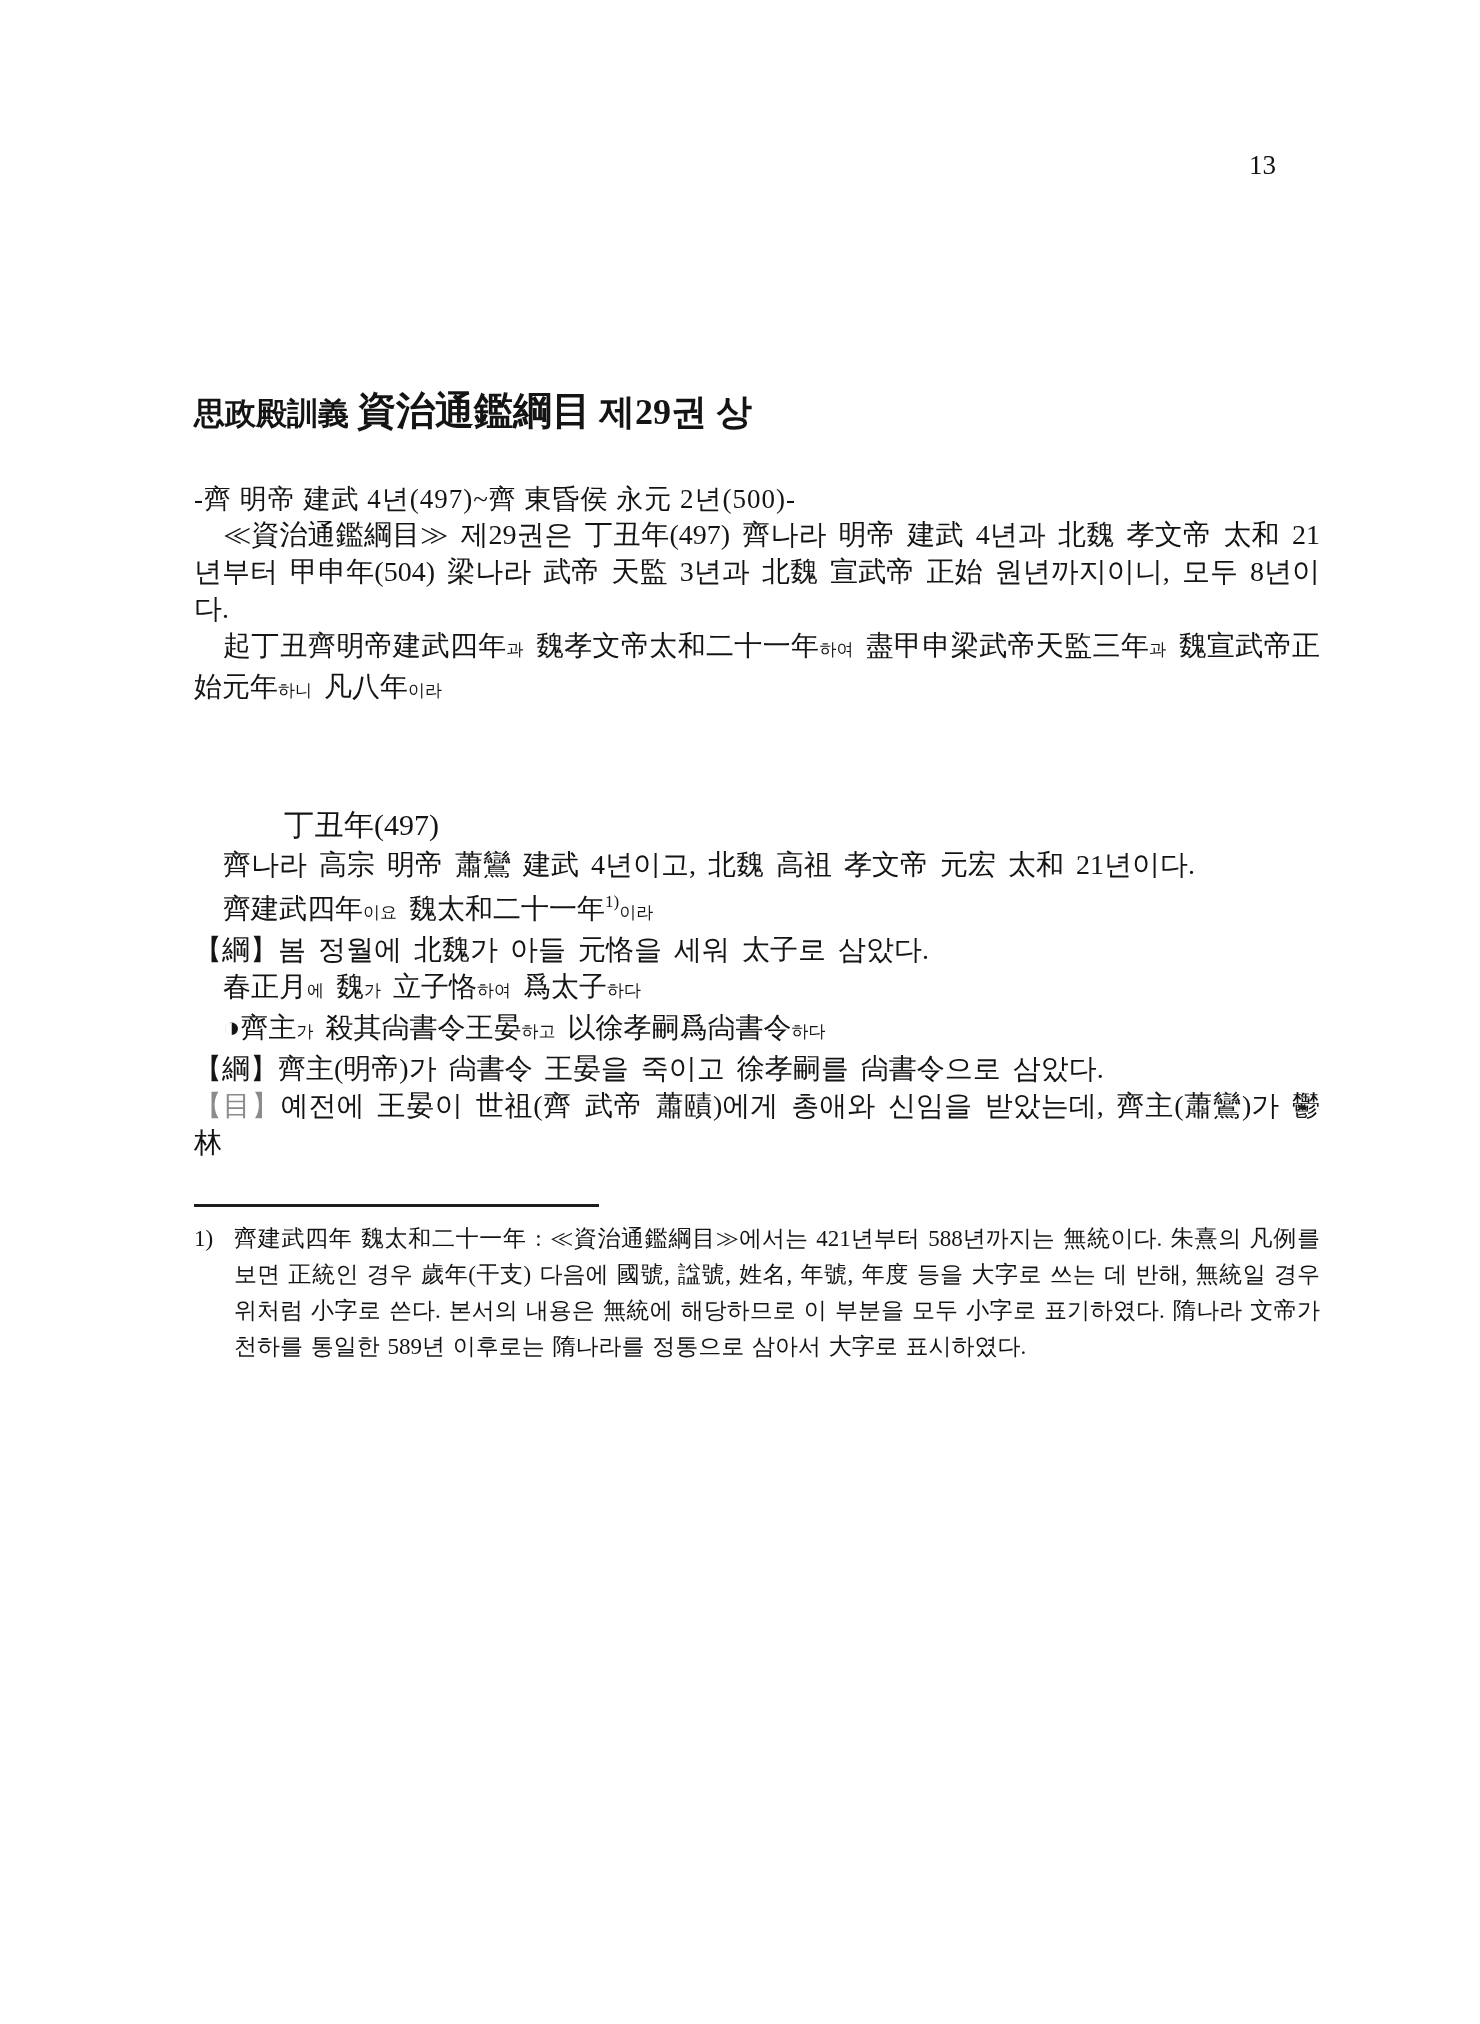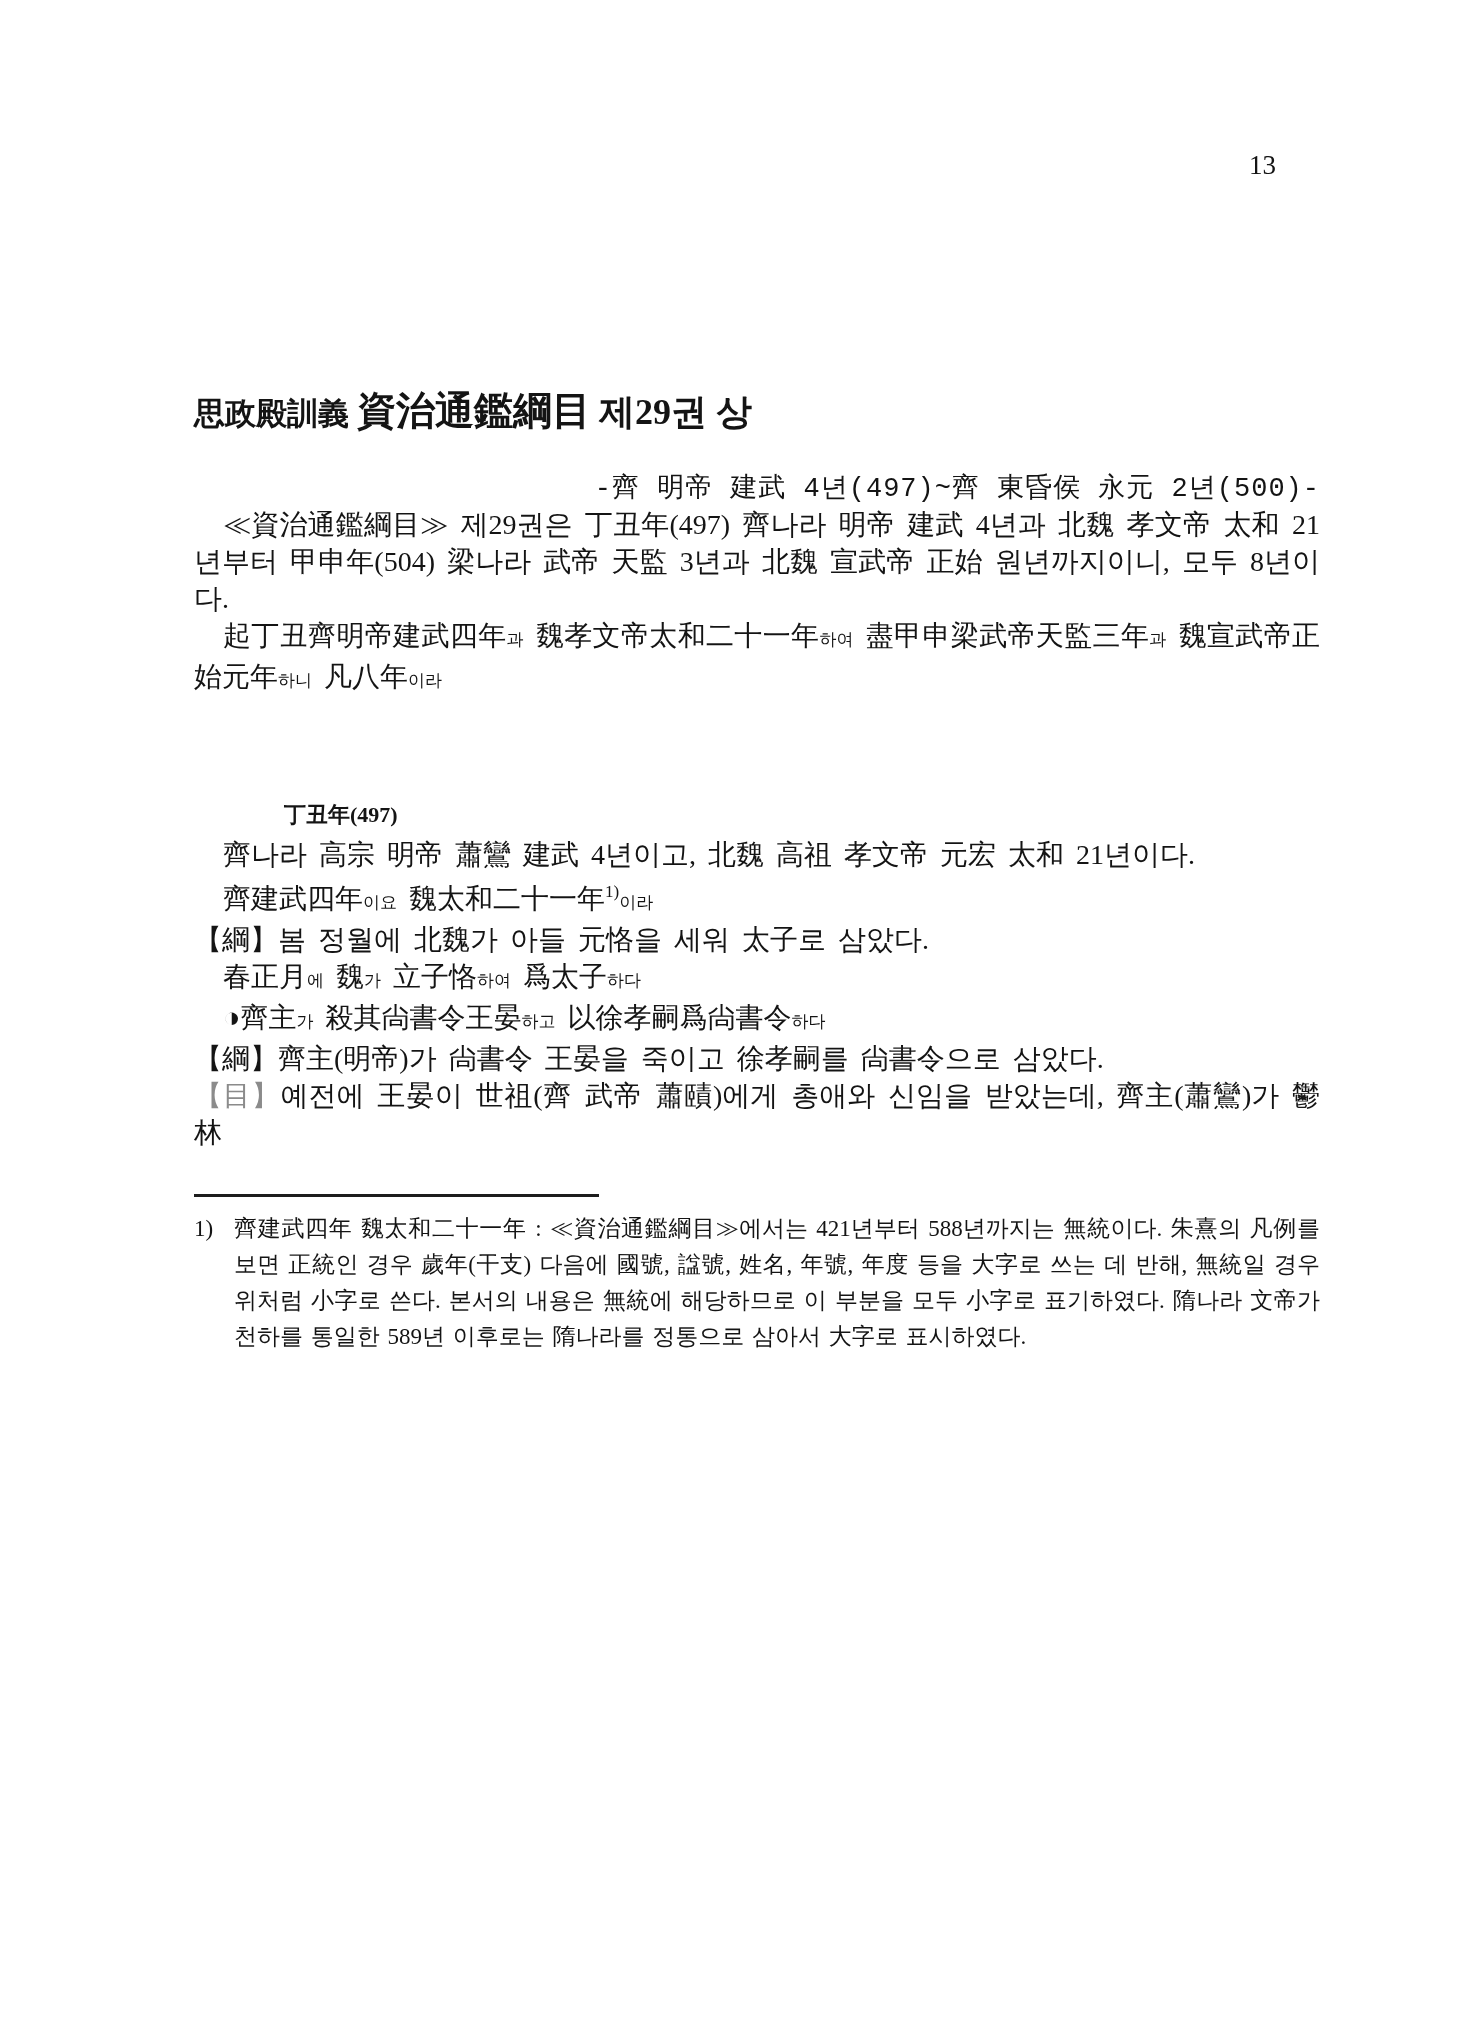--- a/index.html
+++ b/index.html
@@ -26,44 +26,43 @@
     margin: 385px 0 0 0;
     text-align: left;
     font-weight: 600;
     line-height: 52px;
     white-space: nowrap;
   }
   .doc-title .t-pre  { font-size: 31px; }
   .doc-title .t-main { font-size: 39px; }
   .doc-title .t-suf  { font-size: 36px; }
   .doc-subtitle {
-    margin-top: 32px;
-    text-align: right;
+    margin-top: 42px;
+    text-align: left;
     font-size: 27px;
     line-height: 34px;
     letter-spacing: 1px;
     font-weight: 500;
-    font-family: Liberation Mono, monospace;
   }
   p.body {
     margin: 0;
     font-size: 28px;
     line-height: 37px;
     text-align: justify;
     word-spacing: 5px;
   }
   .indent { text-indent: 29px; }
   .seg-b   { font-size: 28px; }
   .seg-s   { font-size: 17px; }
   .seg-sup { font-size: 17px; vertical-align: 11px; }
   .seg-sym { font-size: 29px; }
   .year-heading {
     margin: 95px 0 0 90px;
-    font-size: 22px;
-    font-weight: 700;
+    font-size: 30px;
+    font-weight: 400;
     line-height: 42px;
   }
   .mt-intro   { margin-top: 107px; }
   .mt-tight   { margin-top: 2px; }
   .mt-year-ko { margin-top: 38px; }
   .mt-gang1   { margin-top: 47px; }
   .mt-gang2   { margin-top: 55px; }
   .mt-mok     { margin-top: 61px; }
   .gang-line  { font-size: 29px; }
   .entry-label { letter-spacing: 0; }

